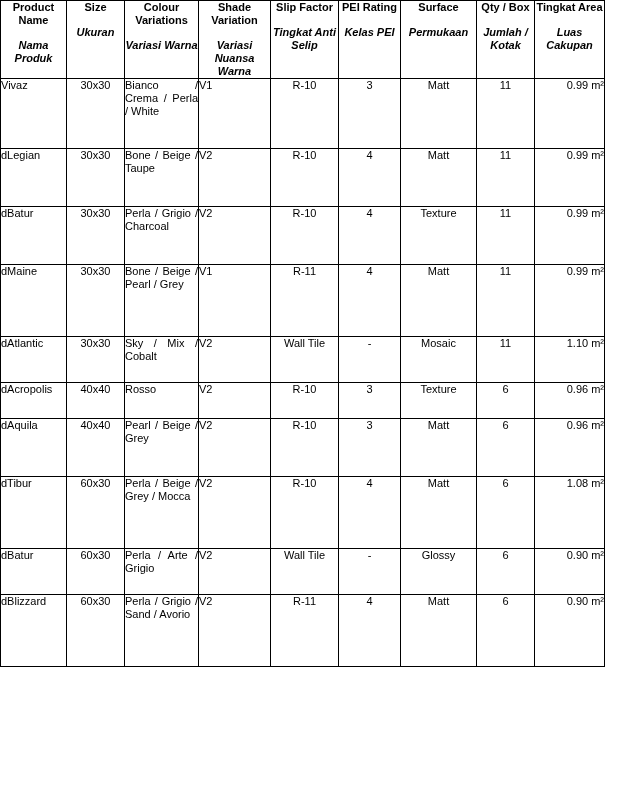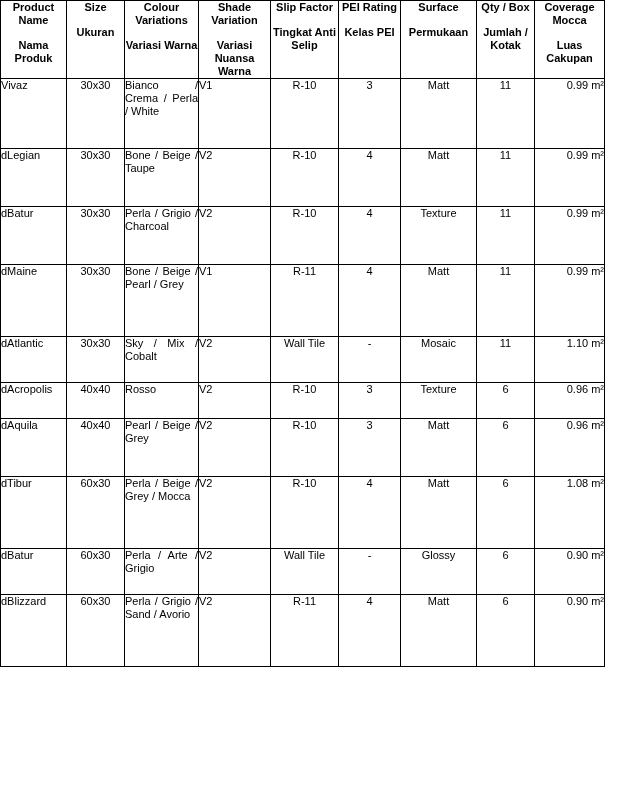--- a/index.html
+++ b/index.html
@@ -31,20 +31,21 @@
   }
   .hdr-en {
     font-size: 11px;
     font-weight: bold;
     line-height: 13px;
     text-align: center;
   }
   .hdr-id {
     font-size: 11px;
     font-weight: bold;
+    font-style: italic;
     line-height: 13px;
     text-align: center;
     margin-top: 12px;
   }
   tbody td {
     font-size: 11px;
     line-height: 13px;
     padding: 9px 8px 9px 8px;
   }
   td.c-name { text-align: left; }
@@ -118,21 +119,21 @@
       </th>
       <th>
         <div class="hdr-en">Surface</div>
         <div class="hdr-id">Permukaan</div>
       </th>
       <th>
         <div class="hdr-en">Qty / Box</div>
         <div class="hdr-id">Jumlah / Kotak</div>
       </th>
       <th>
-        <div class="hdr-en">Coverage Mocca</div>
+        <div class="hdr-en">Tingkat Area</div>
         <div class="hdr-id">Luas Cakupan</div>
       </th>
     </tr>
   </thead>
   <tbody>
     <tr style="height:70px">
       <td class="c-name">Vivaz</td>
       <td class="c-size">30x30</td>
       <td class="c-colour justify-words">Bianco / Crema / Perla / White</td>
       <td class="c-shade">V1</td>

